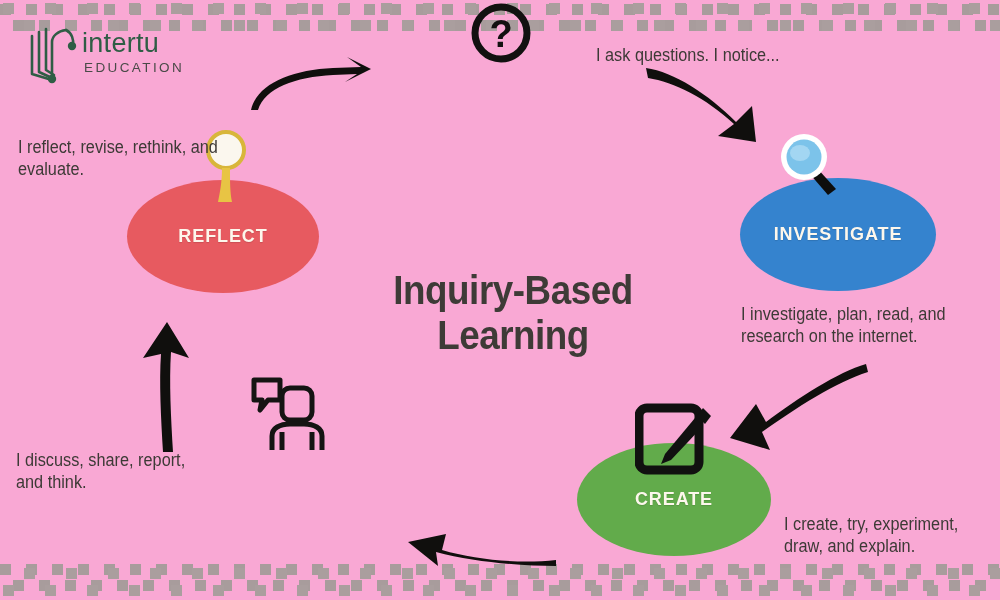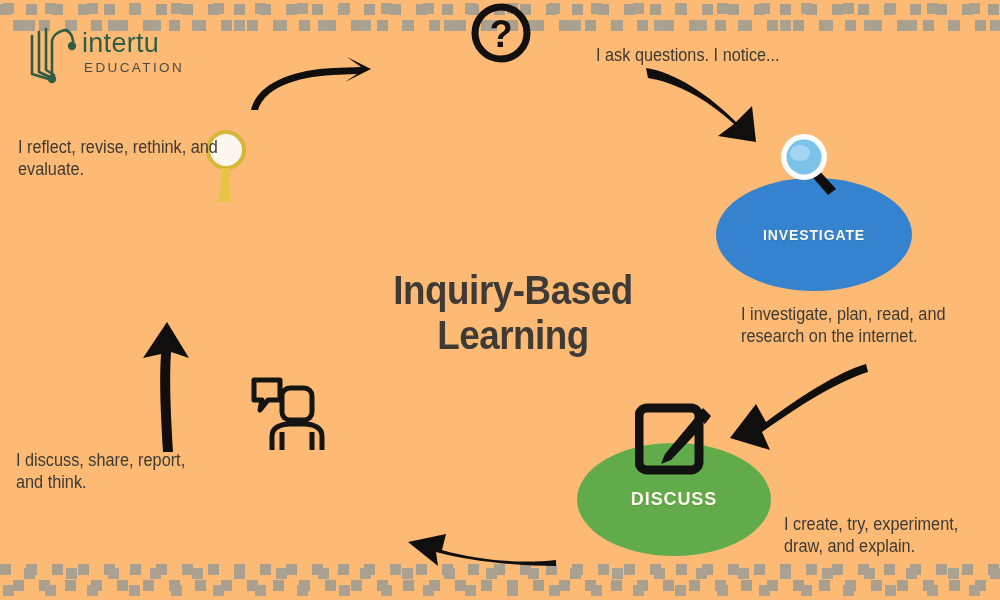--- a/index.html
+++ b/index.html
@@ -1,21 +1,21 @@
 <!DOCTYPE html>
 <html><head>
 <meta charset="utf-8">
 <style>
   html,body{margin:0;padding:0;}
   body{
     width:1000px;height:600px;overflow:hidden;
     background:#f4f0e8;
     font-family:"Liberation Sans", sans-serif;
   }
-  #stage{position:relative;width:1000px;height:600px;background:#fdba74;overflow:hidden;}
+  #stage{position:relative;width:1000px;height:600px;background:#f9a8d4;overflow:hidden;}
 
   
   .checker{
     position:absolute;left:0;width:1000px;height:40px;
     background-image:
       linear-gradient(45deg,transparent 0,transparent 100%),
       repeating-linear-gradient(to right,#9b9b93 0 11px, transparent 11px 26px),
       repeating-linear-gradient(to right,#9b9b93 0 11px, transparent 11px 26px);
     background-size:100% 100%, 26px 11px, 26px 11px;
     background-position:0 0, 0 4px, 13px 20px;
@@ -30,21 +30,21 @@
 
   
   .node{
     position:absolute;border-radius:50%;
     display:flex;align-items:center;justify-content:center;
     color:#fdf7ec;font-weight:bold;letter-spacing:.9px;
     font-family:"Liberation Sans", sans-serif;
     text-shadow:0 1px 1px rgba(0,0,0,.12);
   }
   #node-ask{left:404px;top:52px;width:194px;height:118px;background:#b58161;font-size:17px;}
-  #node-investigate{left:716px;top:178px;width:196px;height:113px;background:#3583ce;font-size:14px;}
+  #node-investigate{left:740px;top:178px;width:196px;height:113px;background:#3583ce;font-size:18px;}
   #node-create{left:577px;top:443px;width:194px;height:113px;background:#62ab4b;font-size:18px;}
   #node-discuss{left:199px;top:455px;width:192px;height:113px;background:#f1981f;font-size:18px;}
   #node-reflect{left:127px;top:180px;width:192px;height:113px;background:#e75a60;font-size:18px;}
 
   
   #title{
     position:absolute;left:330px;top:268px;width:366px;
     text-align:center;
     font-family:"Liberation Sans Narrow","Liberation Sans",sans-serif;
     font-weight:bold;font-size:40px;color:#3e3b37;
@@ -240,21 +240,24 @@
   </svg>
 
   <svg class="arrow" id="arrow-discuss-reflect" viewBox="0 0 62 138">
     <path d="M28 134 C26 100 24 64 26 36 L8 40 L32 4 L54 40 L36 34 C34 64 36 100 38 134 Z" fill="#100f0d"></path>
   </svg>
 
   <div class="node" id="node-investigate" style="background: rgb(53, 131, 206);">
     <span>INVESTIGATE</span>
   </div>
   <div class="node" id="node-create" style="background: rgb(98, 171, 75);">
-    <span>DISCUSS</span>
+    <span>CREATE</span>
+  </div>
+  <div class="node" id="node-reflect" style="background: rgb(231, 90, 96);">
+    <span>REFLECT</span>
   </div>
 
   <svg class="icon" id="icon-question" viewBox="0 0 70 62">
     <circle cx="35" cy="31" r="26" fill="none" stroke="#121110" stroke-width="7"></circle>
     <text x="35" y="45" text-anchor="middle" font-family="Liberation Sans, sans-serif" font-size="38" font-weight="bold" fill="#121110">?</text>
   </svg>
 
   <svg class="icon" id="icon-magnifier" viewBox="0 0 72 62">
     <path d="M40 34 L60 56 L52 62 L33 40 Z" fill="#0d0d0c"></path>
     <circle cx="28" cy="24" r="23" fill="#ffffff"></circle>

